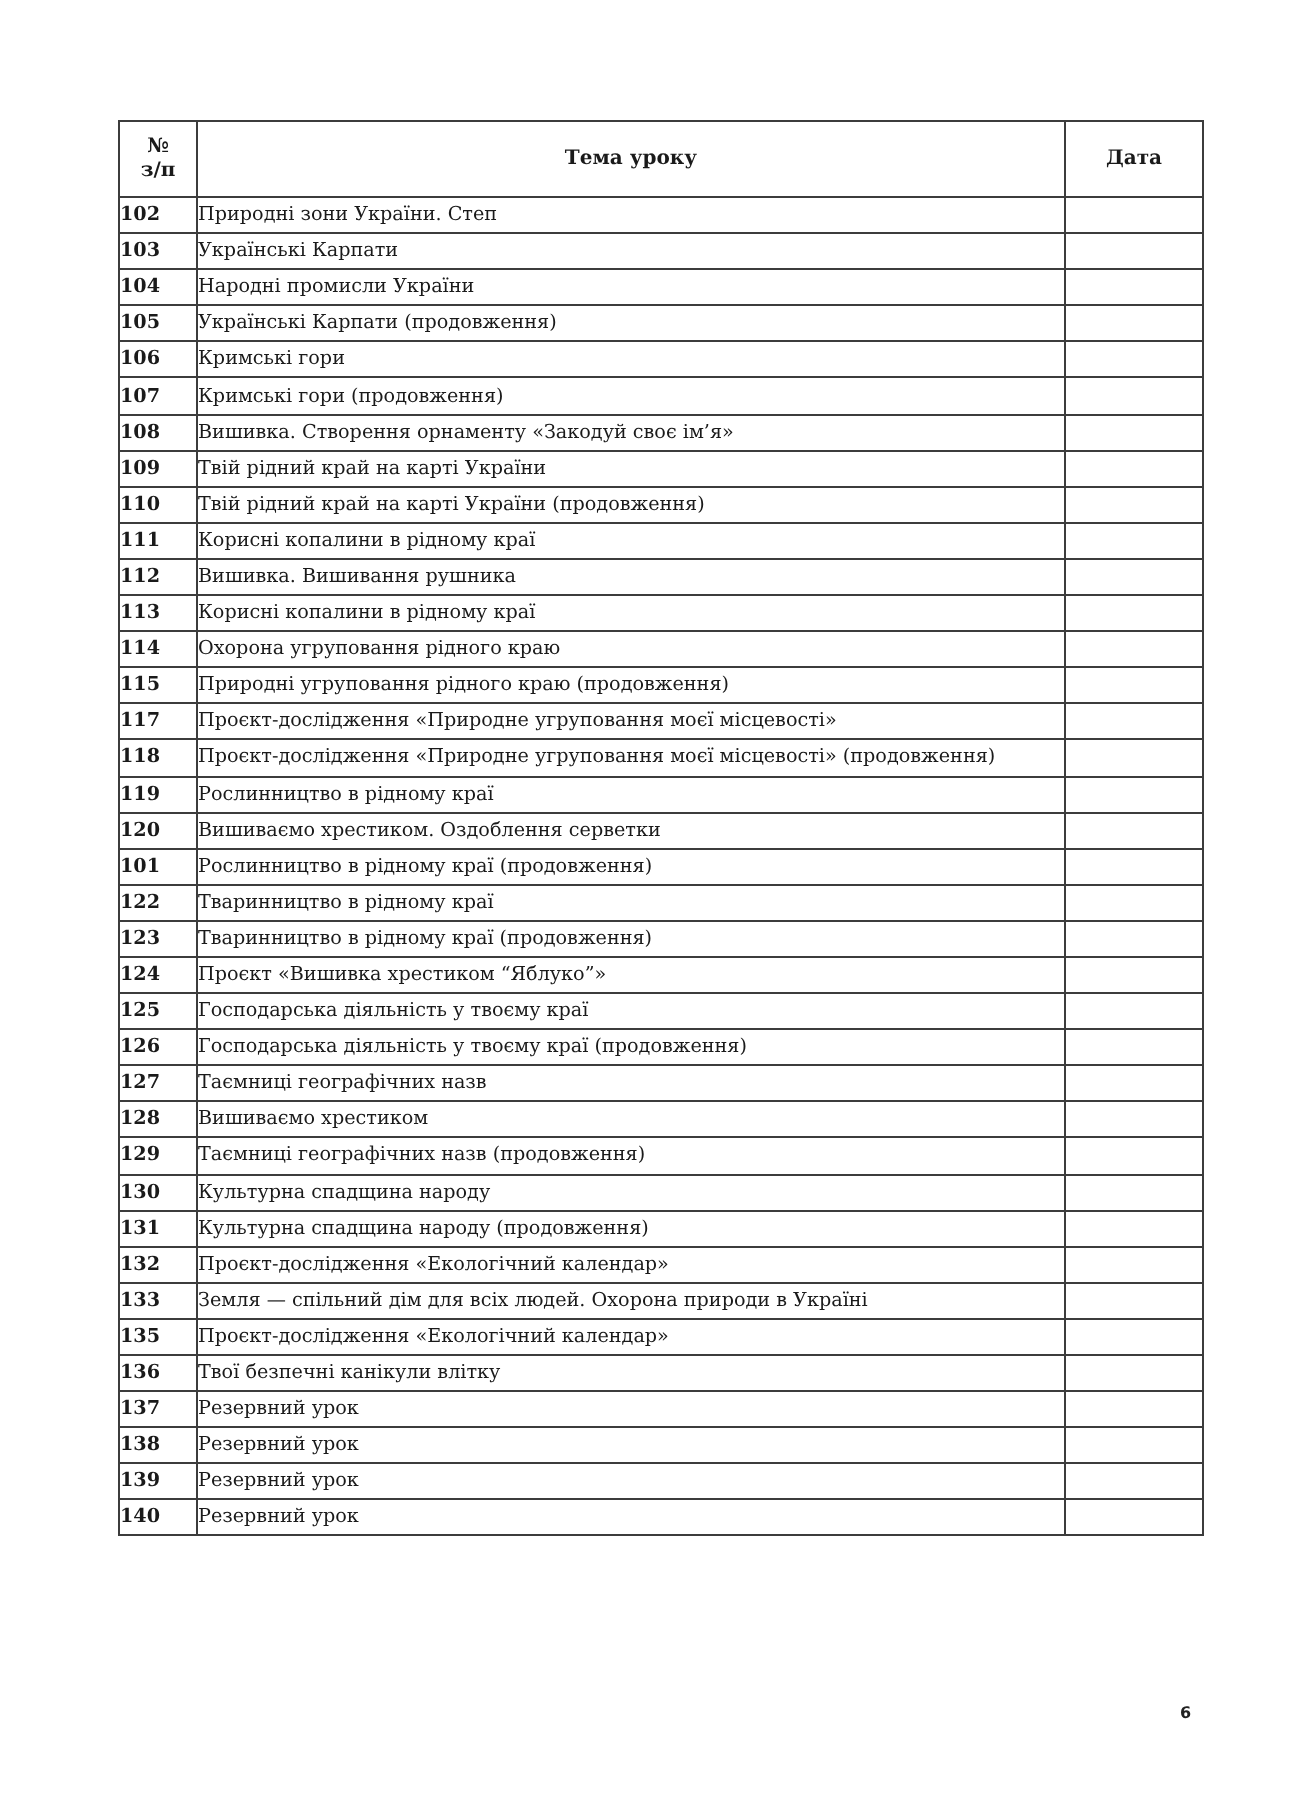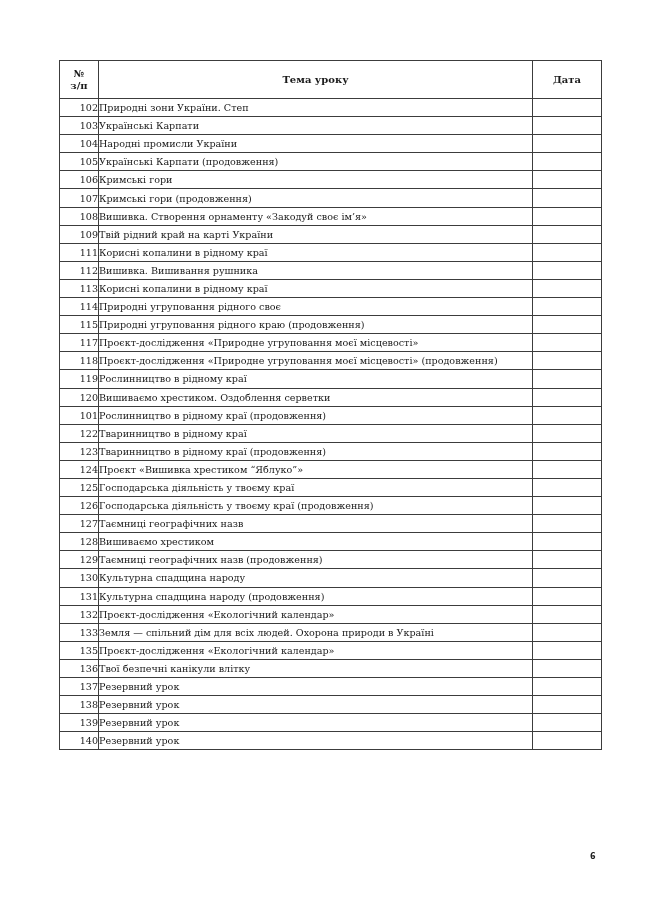--- a/index.html
+++ b/index.html
@@ -7,21 +7,21 @@
            font-family: "DejaVu Serif", "Liberation Serif", serif; color: #1a1a1a; }
     .sheet { position: absolute; left: 59px; top: 60px; width: 542px; }
     table.plan { border-collapse: collapse; width: 542px; table-layout: fixed; }
     table.plan td, table.plan th { border: 1px solid #3c3c3c; padding: 0; }
     table.plan th { height: 37px; font-weight: bold; font-size: 10px; text-align: center; vertical-align: middle; }
     table.plan th.num { line-height: 12px; }
     table.plan td { height: 17.1px; font-size: 9.6px; line-height: 17px; }
     col.c-num { width: 39px; }
     col.c-topic { width: 434px; }
     col.c-date { width: 69px; }
-    td.num { text-align: right; font-weight: normal; font-size: 10px; }
+    td.num { text-align: left; font-weight: bold; font-size: 10px; }
     td.topic { padding-left: 4px; white-space: nowrap; overflow: hidden; font-weight: 400; }
     td.date { }
     .page-number { position: absolute; left: 590px; top: 852px; font-size: 8px; font-weight: bold;
                    font-family: "DejaVu Sans", "Liberation Sans", sans-serif; color: #222; }
   </style>
 </head>
 <body>
 
 <div class="sheet">
   <table class="plan">
@@ -72,37 +72,42 @@
           <td class="num">108</td>
           <td class="topic">Вишивка. Створення орнаменту «Закодуй своє ім’я»</td>
           <td class="date"></td>
         </tr>
         <tr>
           <td class="num">109</td>
           <td class="topic">Твій рідний край на карті України</td>
           <td class="date"></td>
         </tr>
         <tr>
+          <td class="num">110</td>
+          <td class="topic">Твій рідний край на карті України (продовження)</td>
+          <td class="date"></td>
+        </tr>
+        <tr>
           <td class="num">111</td>
           <td class="topic">Корисні копалини в рідному краї</td>
           <td class="date"></td>
         </tr>
         <tr>
           <td class="num">112</td>
           <td class="topic">Вишивка. Вишивання рушника</td>
           <td class="date"></td>
         </tr>
         <tr>
           <td class="num">113</td>
           <td class="topic">Корисні копалини в рідному краї</td>
           <td class="date"></td>
         </tr>
         <tr>
           <td class="num">114</td>
-          <td class="topic">Природні угруповання рідного своє</td>
+          <td class="topic">Охорона угруповання рідного краю</td>
           <td class="date"></td>
         </tr>
         <tr>
           <td class="num">115</td>
           <td class="topic">Природні угруповання рідного краю (продовження)</td>
           <td class="date"></td>
         </tr>
         <tr>
           <td class="num">117</td>
           <td class="topic">Проєкт-дослідження «Природне угруповання моєї місцевості»</td>

